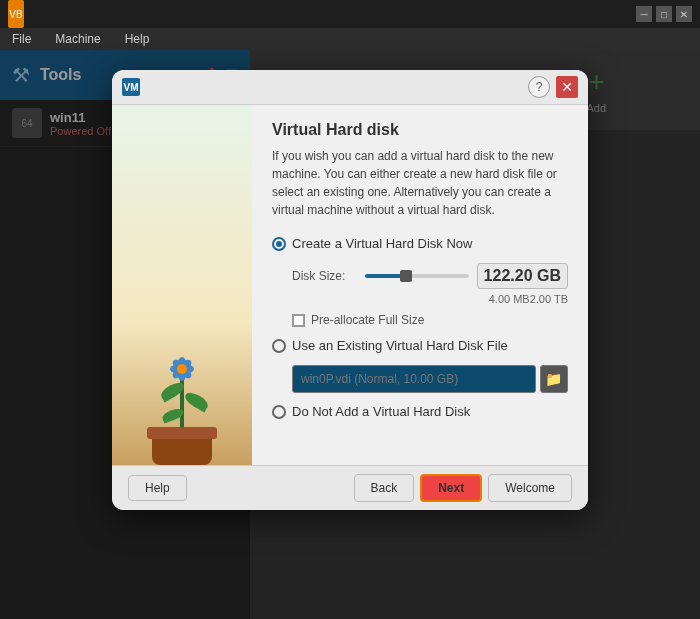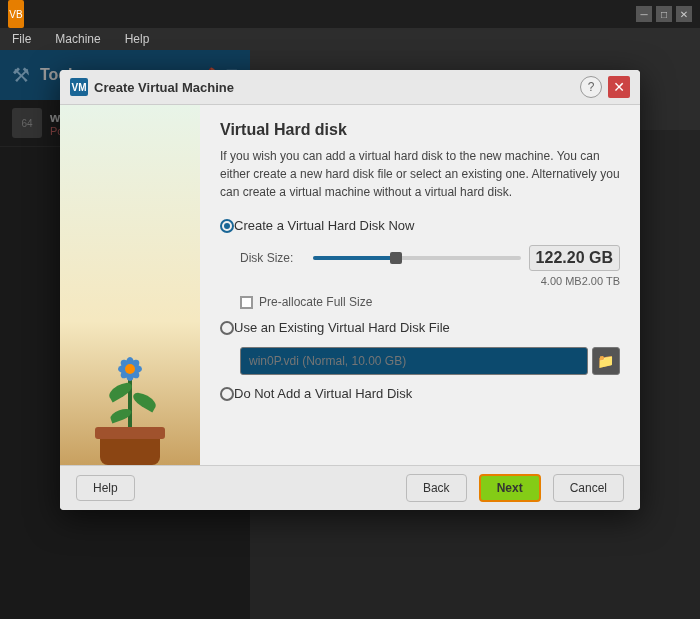--- a/index.html
+++ b/index.html
@@ -185,22 +185,22 @@
       width: 700px;
       height: 100%;
       background: rgba(0,0,0,0.4);
       display: flex;
       align-items: flex-start;
       justify-content: center;
       padding-top: 20px;
     }
     .dialog {
       background: #f0f0f0;
-      width: 580px;
-      border-radius: 4px;
+      width: 476px;
+      border-radius: 12px;
       box-shadow: 0 8px 32px rgba(0,0,0,0.6);
       overflow: hidden;
     }
     .dialog-titlebar {
       background: #e8e8e8;
       border-bottom: 1px solid #ccc;
       display: flex;
       align-items: center;
       padding: 6px 10px;
       justify-content: space-between;
@@ -381,21 +381,21 @@
       font-size: 12px;
       color: #444;
       line-height: 1.5;
       margin-bottom: 16px;
     }
 
     
     .radio-option {
       display: flex;
       align-items: center;
-      gap: 0;
+      gap: 6px;
       margin-bottom: 12px;
       cursor: pointer;
     }
     .radio-btn {
       width: 14px;
       height: 14px;
       border-radius: 50%;
       border: 2px solid #666;
       margin-top: 2px;
       flex-shrink: 0;
@@ -542,34 +542,34 @@
     
     .dialog-footer {
       background: #e8e8e8;
       border-top: 1px solid #ccc;
       padding: 8px 16px;
       display: flex;
       align-items: center;
       justify-content: space-between;
     }
     .footer-left { }
-    .footer-right { display: flex; gap: 12px; }
+    .footer-right { display: flex; gap: 6px; }
 
     .btn {
       padding: 5px 16px;
       font-size: 12px;
       border-radius: 4px;
       cursor: pointer;
       border: 1px solid #bbb;
       background: #e8e8e8;
       color: #333;
     }
     .btn-primary {
       border: 2px solid #e67e00;
-      background: #84cc16;
+      background: #ef4444;
       color: #333;
       font-weight: bold;
     }
   </style>
 </head>
 <body>
 
 <div class="title-bar">
   <div class="title-bar-left">
     <div class="title-bar-icon">VB</div>
@@ -638,21 +638,20 @@
       <div class="welcome-title">Welcome to VirtualBox!</div>
       <div class="welcome-desc">The left part of application window contains global</div>
     </div>
 
     <div class="dialog-overlay">
       <div class="dialog">
 
         <div class="dialog-titlebar">
           <div class="dialog-titlebar-left">
             <div class="dialog-vm-icon">VM</div>
-            <span>Create Virtual Machine</span>
           </div>
           <div class="dialog-titlebar-right">
             <button class="dialog-btn-help">?</button>
             <button class="dialog-btn-close">✕</button>
           </div>
         </div>
 
         <div class="dialog-body">
 
           <div class="dialog-illustration">
@@ -727,19 +726,19 @@
           </div>
         </div>
 
         <div class="dialog-footer">
           <div class="footer-left">
             <button class="btn">Help</button>
           </div>
           <div class="footer-right">
             <button class="btn">Back</button>
             <button class="btn btn-primary">Next</button>
-            <button class="btn">Cancel</button>
+            <button class="btn">Welcome</button>
           </div>
         </div>
       </div>
     </div>
   </div>
 </div>
 
 </body></html>

